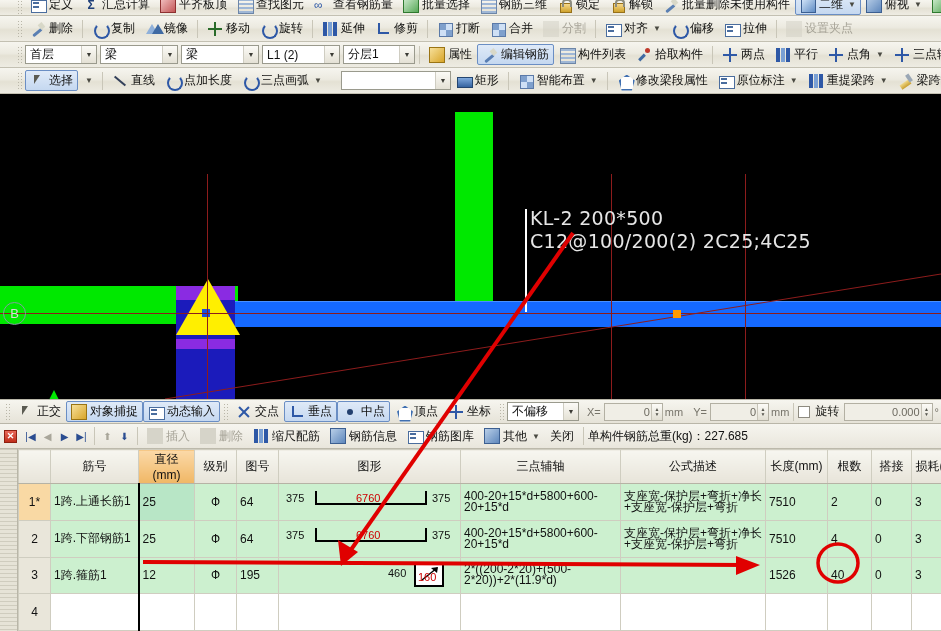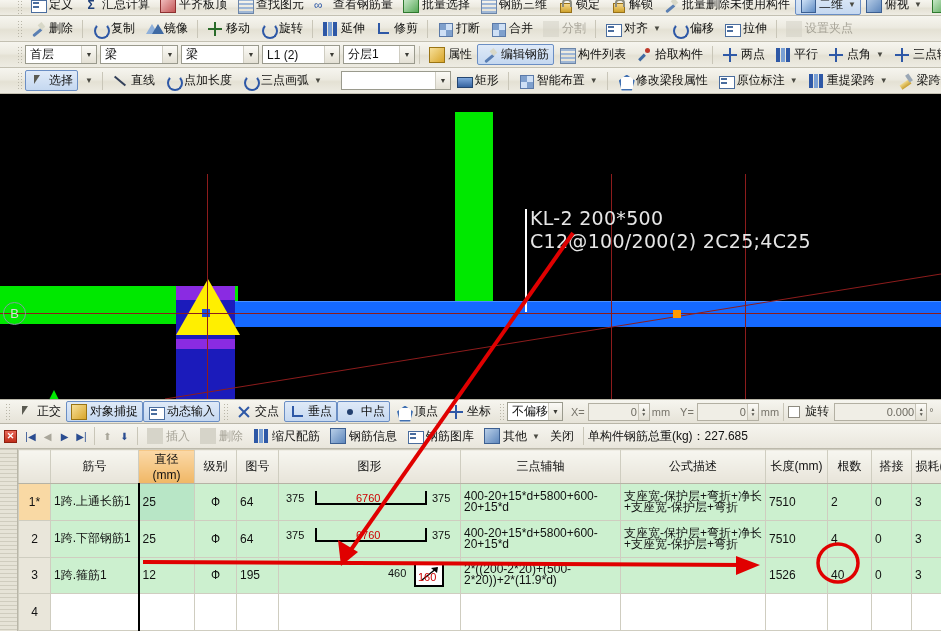--- a/index.html
+++ b/index.html
@@ -500,21 +500,21 @@
       </div>
     <div class="ti">
         <span class="ico pentagon"></span>
         <span>顶点</span>
       </div>
     <div class="ti">
         <span class="ico cross"></span>
         <span>坐标</span>
       </div>
     <div class="grip"></div>
-    <div class="combo" style="width:56px;">
+    <div class="combo" style="width:72px;">
       <span>不偏移</span>
       <span class="cbtn">▼</span>
       </div>
     <span class="lbl-dim" style="margin:0 3px 0 8px;">X=</span>
     <div class="numfld">
       <span>0</span>
       <span class="spin">▲<br>▼</span></div>
     <span class="lbl-dim" style="margin-left:2px;">mm</span>
     <span class="lbl-dim" style="margin:0 3px 0 10px;">Y=</span>
     <div class="numfld">

